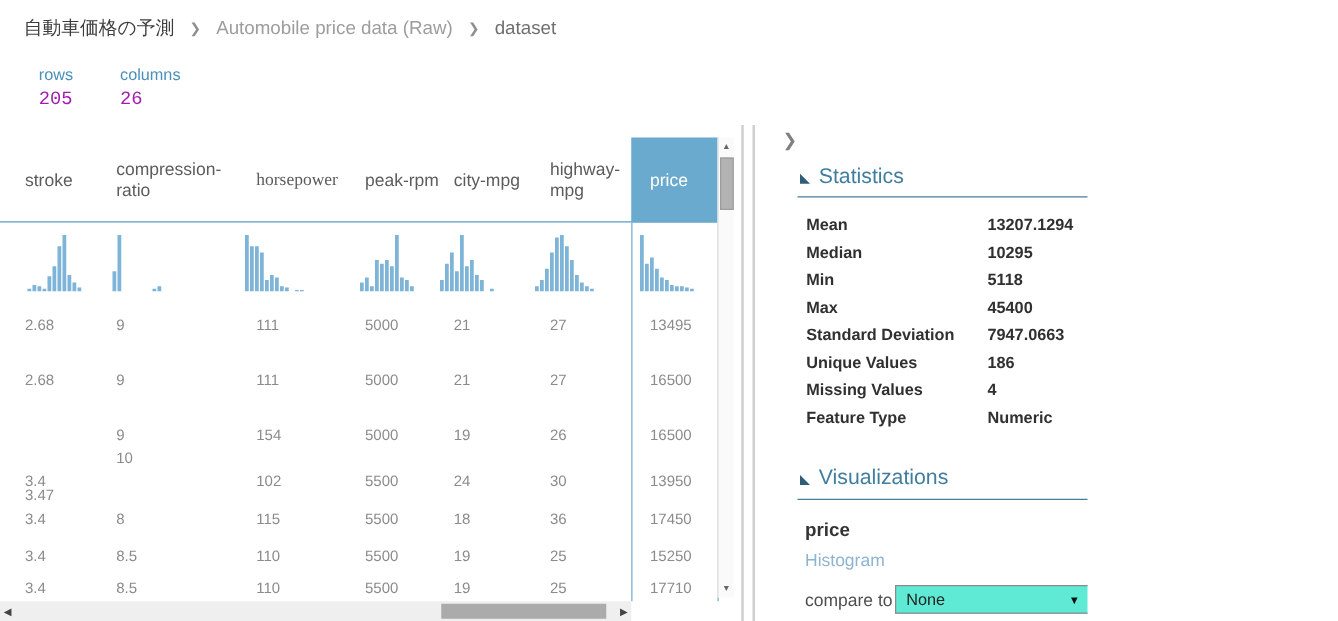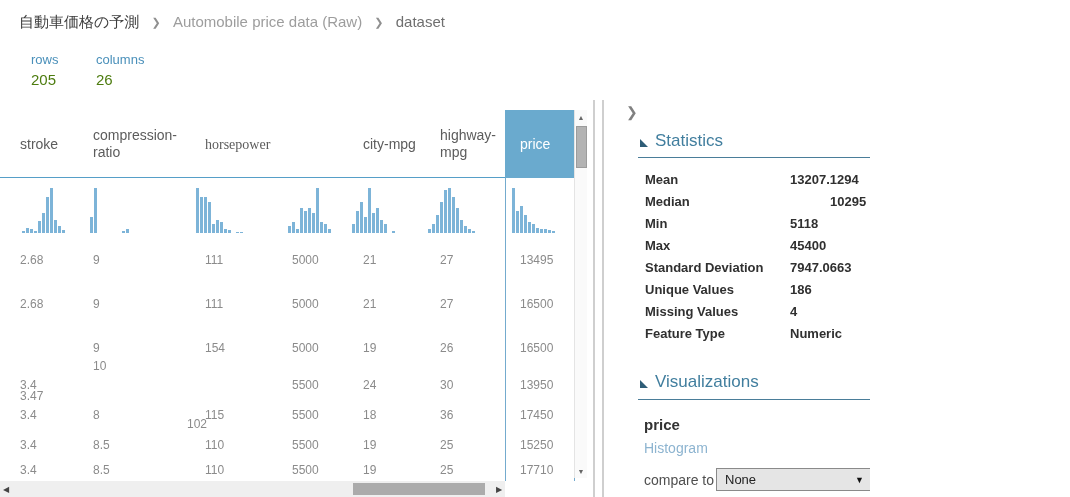--- a/index.html
+++ b/index.html
@@ -14,21 +14,21 @@
   .bc-node{color:#9d9d9d;}
   .bc-port{color:#6f6f6f;}
 
   
   .close-btn{left:1038px;top:13px;width:24px;height:24px;border-radius:50%;
              border:2px solid #e2e2e2;display:flex;align-items:center;justify-content:center;
              color:#d6d6d6;font-size:12px;font-weight:bold;cursor:pointer;box-sizing:border-box;}
 
   
   .sum-label{color:#4a90ba;font-size:13px;}
-  .sum-value{color:#4d7c0f;font-size:15px;margin-top:4px;}
+  .sum-value{color:#a21caf;font-size:15px;margin-top:4px;font-family:Liberation Mono, monospace;}
 
   
   #table{left:0;top:0;width:575px;height:497px;}
   .th{color:#5c5c5c;font-size:14px;line-height:17px;display:flex;align-items:center;top:110px;height:68px;}
   .th-sel{left:505px;width:70px;background:#6aaace;color:#fff;padding-left:15px;box-sizing:border-box;}
   .header-underline{left:0;top:177px;width:575px;height:1px;background:#569fc8;}
   .selcol-borders{left:505px;top:178px;width:68px;height:303px;
                   border-left:1px solid #74abce;border-right:1px solid #74abce;}
   .hist{top:188px;height:45px;display:flex;align-items:flex-end;gap:1px;}
   .hist-bar{width:3px;background:#7db4d8;}
@@ -52,21 +52,21 @@
   .panel-collapse{left:626px;top:104px;color:#808080;font-size:14px;font-weight:bold;cursor:pointer;}
   .section-header{display:flex;align-items:flex-end;gap:7px;cursor:pointer;}
   .tri{width:0;height:0;border-bottom:8px solid #2e5d77;border-right:8px solid transparent;margin-bottom:4px;}
   .sec-title{color:#417e9e;font-size:17px;}
   .sec-underline{height:1px;background:#4a7d99;left:638px;width:410px;}
   .stat-label{color:#303030;font-size:13px;font-weight:bold;}
   .stat-value{color:#303030;font-size:13px;font-weight:bold;}
   .viz-feature{left:644px;top:416px;color:#333;font-size:15px;font-weight:bold;}
   .viz-type{left:644px;top:440px;color:#8db4d0;font-size:14px;}
   .compare-label{left:644px;top:472px;color:#4f4f4f;font-size:14px;}
-  .select{left:716px;top:468px;width:156px;height:23px;border:1px solid #8a8a8a;background:#e5e5e5;
+  .select{left:716px;top:468px;width:156px;height:23px;border:1px solid #8a8a8a;background:#5eead4;
           box-sizing:border-box;display:flex;align-items:center;cursor:pointer;}
   .select-text{color:#222;font-size:13px;margin-left:8px;flex:1;}
   .select-arrow{color:#111;font-size:9px;margin-right:7px;}
   .copy-btn{left:884px;top:469px;cursor:pointer;}
 </style>
 </head>
 <body>
 
 <div class="stage">
 
@@ -129,20 +129,21 @@
         <div class="hist-bar" style="height: 31.5px;"></div>
         <div class="hist-bar" style="height: 9px;"></div>
         <div class="hist-bar" style="height: 13.5px;"></div>
         <div class="hist-bar" style="height: 11.25px;"></div>
         <div class="hist-bar" style="height: 4.5px;"></div>
         <div class="hist-bar" style="height: 2.7px;"></div>
         <div class="hist-bar" style="height: 0px; background: transparent;"></div>
         <div class="hist-bar" style="height: 1.35px;"></div>
         <div class="hist-bar" style="height: 1.35px;"></div>
       </div>
+      <div class="abs th" style="left: 292px; width: 62px;">peak-rpm</div>
       <div class="abs hist" style="left: 288px;">
         <div class="hist-bar" style="height: 6.75px;"></div>
         <div class="hist-bar" style="height: 11.25px;"></div>
         <div class="hist-bar" style="height: 4.5px;"></div>
         <div class="hist-bar" style="height: 24.75px;"></div>
         <div class="hist-bar" style="height: 22.5px;"></div>
         <div class="hist-bar" style="height: 24.75px;"></div>
         <div class="hist-bar" style="height: 20.25px;"></div>
         <div class="hist-bar" style="height: 45px;"></div>
         <div class="hist-bar" style="height: 11.25px;"></div>
@@ -208,21 +209,21 @@
       <div class="abs td" style="left: 520px; top: 297px;">16500</div>
       <div class="abs td" style="left: 20px; top: 341px; margin-top: 48px;">3.47</div>
       <div class="abs td" style="left: 93px; top: 341px;">9</div>
       <div class="abs td" style="left: 205px; top: 341px;">154</div>
       <div class="abs td" style="left: 292px; top: 341px;">5000</div>
       <div class="abs td" style="left: 363px; top: 341px;">19</div>
       <div class="abs td" style="left: 440px; top: 341px;">26</div>
       <div class="abs td" style="left: 520px; top: 341px;">16500</div>
       <div class="abs td" style="left: 20px; top: 378px;">3.4</div>
       <div class="abs td" style="left: 93px; top: 359px;">10</div>
-      <div class="abs td" style="left: 187px; top: 378px; margin-top: 39px;">102</div>
+      <div class="abs td" style="left: 205px; top: 378px;">102</div>
       <div class="abs td" style="left: 292px; top: 378px;">5500</div>
       <div class="abs td" style="left: 363px; top: 378px;">24</div>
       <div class="abs td" style="left: 440px; top: 378px;">30</div>
       <div class="abs td" style="left: 520px; top: 378px;">13950</div>
       <div class="abs td" style="left: 20px; top: 408px;">3.4</div>
       <div class="abs td" style="left: 93px; top: 408px;">8</div>
       <div class="abs td" style="left: 205px; top: 408px;">115</div>
       <div class="abs td" style="left: 292px; top: 408px;">5500</div>
       <div class="abs td" style="left: 363px; top: 408px;">18</div>
       <div class="abs td" style="left: 440px; top: 408px;">36</div>
@@ -263,21 +264,21 @@
 
   <div class="abs section-header" style="left:640px;top:131px;">
     <span class="tri"></span>
     <span class="sec-title">Statistics</span>
   </div>
   <div class="abs sec-underline" style="top:157px;"></div>
   <div id="stats-list">
       <div class="abs stat-label" style="left: 645px; top: 172px;">Mean</div>
       <div class="abs stat-value" style="left: 790px; top: 172px;">13207.1294</div>
       <div class="abs stat-label" style="left: 645px; top: 194px;">Median</div>
-      <div class="abs stat-value" style="left: 790px; top: 194px; margin-left: 40px;">10295</div>
+      <div class="abs stat-value" style="left: 790px; top: 194px;">10295</div>
       <div class="abs stat-label" style="left: 645px; top: 216px;">Min</div>
       <div class="abs stat-value" style="left: 790px; top: 216px;">5118</div>
       <div class="abs stat-label" style="left: 645px; top: 238px;">Max</div>
       <div class="abs stat-value" style="left: 790px; top: 238px;">45400</div>
       <div class="abs stat-label" style="left: 645px; top: 260px;">Standard Deviation</div>
       <div class="abs stat-value" style="left: 790px; top: 260px;">7947.0663</div>
       <div class="abs stat-label" style="left: 645px; top: 282px;">Unique Values</div>
       <div class="abs stat-value" style="left: 790px; top: 282px;">186</div>
       <div class="abs stat-label" style="left: 645px; top: 304px;">Missing Values</div>
       <div class="abs stat-value" style="left: 790px; top: 304px;">4</div>

